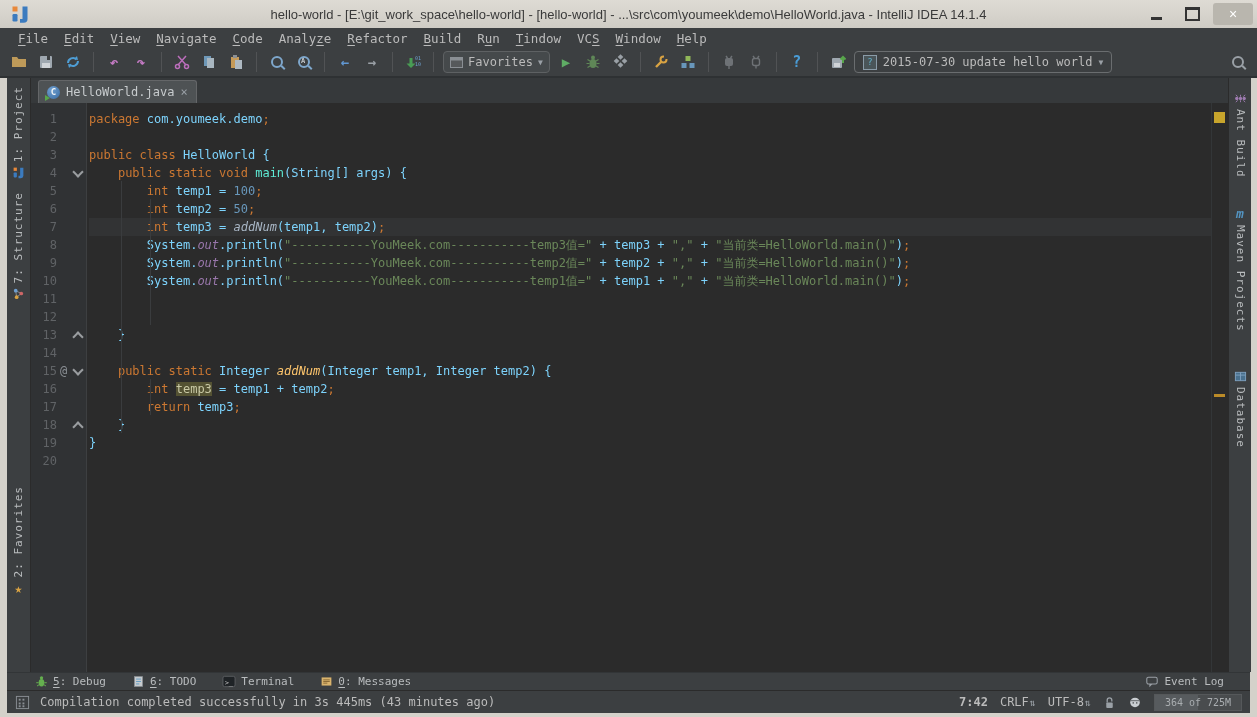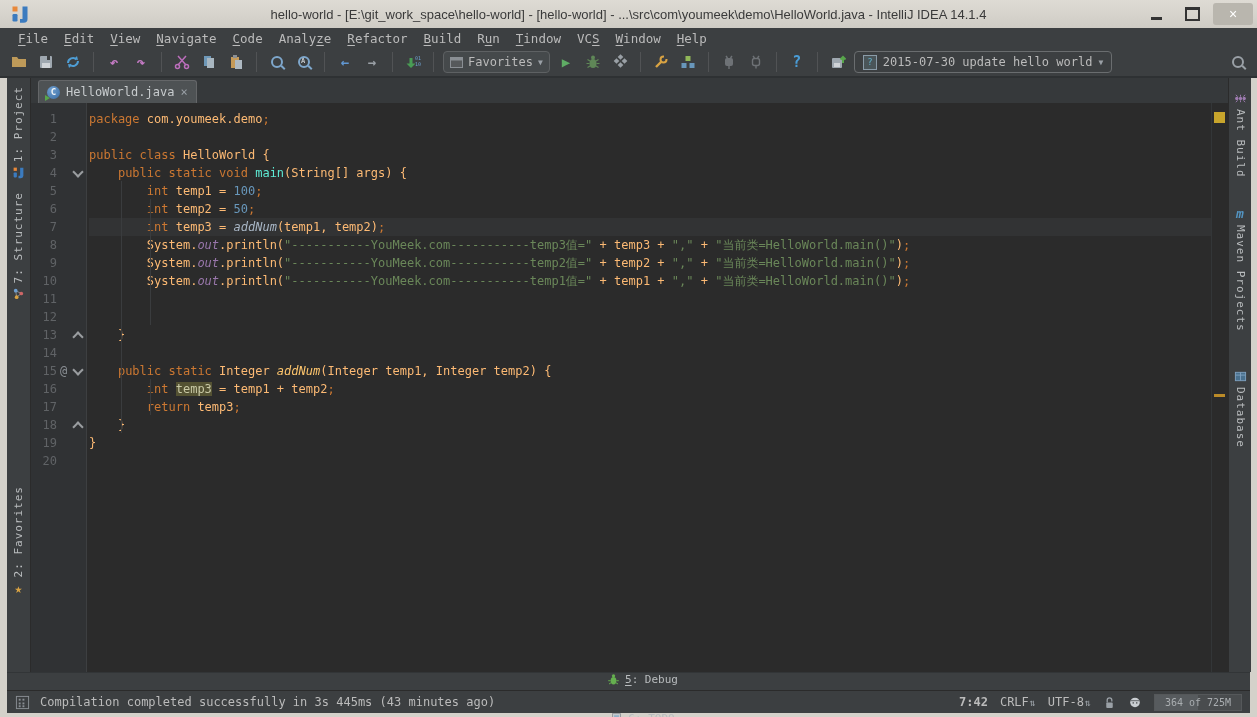--- a/index.html
+++ b/index.html
@@ -71,35 +71,35 @@
   .g-ann{flex:0 0 12px;padding-left:3px;color:#8a8f94;}
   .g-fold{flex:1;display:flex;justify-content:flex-end;padding-right:4px;}
   .chev{width:6px;height:6px;border-right:2px solid #9a9da0;border-bottom:2px solid #9a9da0;}
   .chev.down{transform:rotate(45deg);margin-top:-3px;}
   .chev.up{transform:rotate(-135deg);margin-top:3px;}
   .code{position:absolute;left:58px;top:0;right:16px;bottom:0;padding-top:7px;
     font-size:12px;line-height:18px;white-space:pre;color:#A9B7C6;}
   .c-row{height:18px;width:max-content;min-width:100%;}
   .c-row.cur{background:#323334;}
   .tk-k{color:#CC7832;}
-  .tk-p{color:#fdba74;}
+  .tk-p{color:#7dd3fc;}
   .tk-n{color:#6897BB;}
   .tk-s{color:#6A8759;}
   .tk-f{color:#9876AA;font-style:italic;}
   .tk-m{color:#5eead4;}
   .tk-sm{color:#FFC66D;font-style:italic;}
   .tk-smc{color:#A9B7C6;font-style:italic;}
   .tk-hl{color:#c9c9a5;background:#545233;}
   .indent-guide{position:absolute;width:1px;background:#3a3c3e;}
   .stripe{position:absolute;right:0;top:0;bottom:0;width:16px;background:#2B2B2B;border-left:1px solid #333638;}
   .stripe-mark{position:absolute;left:2px;width:11px;}
   
   .bottombar{position:absolute;left:7px;right:7px;bottom:27px;height:18px;background:#3C3F41;
     display:flex;align-items:center;padding-left:28px;box-sizing:border-box;gap:26px;
-    border-top:1px solid #323537;flex-direction:column;}
+    border-top:1px solid #323537;}
   .bb-item{display:flex;align-items:center;gap:5px;color:#b9bcbe;font-size:11px;cursor:default;}
   .bb-item u{text-underline-offset:2px;}
   
   .statusbar{position:absolute;left:7px;right:7px;bottom:4px;height:23px;background:#3C3F41;
     border-top:1px solid #2b2b2b;display:flex;align-items:center;padding:0 8px;box-sizing:border-box;
     color:#bbbbbb;font-size:12px;gap:10px;}
   .sb-right{margin-left:auto;display:flex;align-items:center;gap:12px;}
   .ud{font-size:10px;color:#9aa0a6;margin-left:1px;}
   .mem{position:relative;width:86px;height:15px;background:#494c4e;border:1px solid #55585a;
     font-size:10px;color:#a9adb0;display:flex;align-items:center;justify-content:center;}

